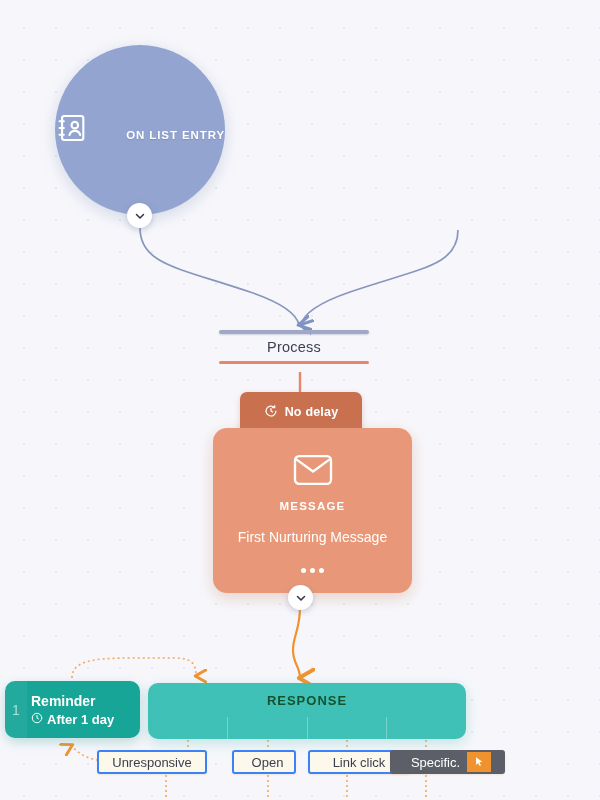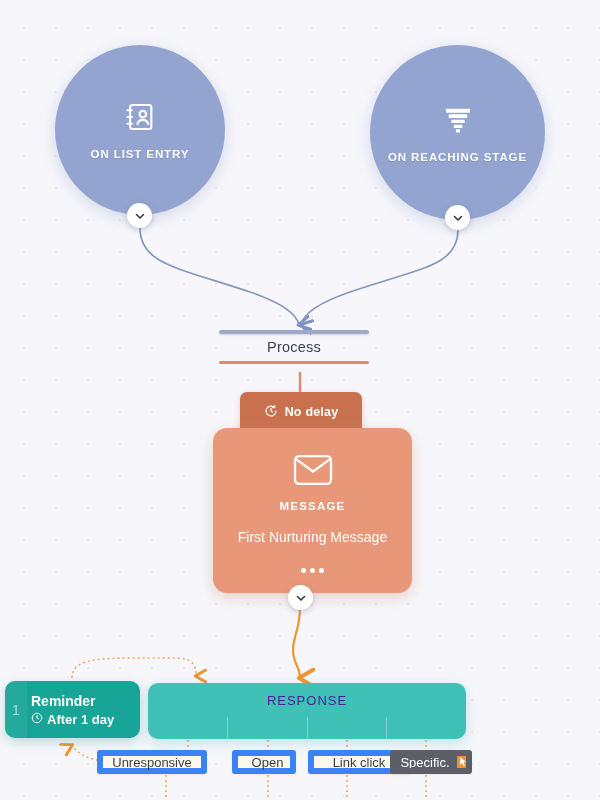--- a/index.html
+++ b/index.html
@@ -16,22 +16,22 @@
   }
   .canvas { position:absolute; inset:0; }
   svg.links { position:absolute; inset:0; width:600px; height:800px; pointer-events:none; }
 
   
   .trigger {
     position:absolute;
     border-radius:50%;
     background:#92a4cf;
     box-shadow:0 4px 16px rgba(120,135,180,.28);
-    display:flex; flex-direction:column;
-    align-items:center; justify-content:center;
+    display:flex; flex-direction:row;
+    align-items:center; justify-content:space-between;
     color:#ffffff;
   }
   .trigger .tl {
     font-size:11.5px; letter-spacing:.9px; font-weight:700;
     text-align:center; margin-top:10px; text-shadow:0 1px 1px rgba(90,105,150,.35);
   }
   #trig-list { left:55px; top:45px; width:170px; height:170px; }
   #trig-stage { left:370px; top:45px; width:175px; height:175px; }
 
   .chev {
@@ -82,21 +82,21 @@
 
   
   #response {
     position:absolute; left:148px; top:683px; width:318px; height:56px;
     background:#3fc1b8; border-radius:10px;
     box-shadow:0 4px 14px rgba(90,190,182,.35);
     overflow:hidden;
   }
   .resp-head {
     height:34px; display:flex; align-items:center; justify-content:center;
-    color:#4c1d95; font-size:13px; font-weight:400; letter-spacing:1px;
+    color:#14532d; font-size:13px; font-weight:700; letter-spacing:1px;
   }
   .resp-slots { display:flex; height:22px; }
   .resp-slots div {
     flex:1; border-left:1px solid rgba(255,255,255,.30);
   }
   .resp-slots div:first-child { border-left:none; }
 
   
   #reminder {
     position:absolute; left:5px; top:681px; width:135px; height:57px;
@@ -109,21 +109,21 @@
     justify-content:center; font-size:14px; color:rgba(255,255,255,.62);
     background:rgba(255,255,255,.06);
   }
   #reminder .rbody { padding-left:4px; }
   .rem-title { font-size:14px; font-weight:700; line-height:17px; }
   .rem-sub { font-size:13px; display:flex; align-items:center; gap:4px; margin-top:2px;font-weight:bold; }
 
   
   .chip {
     position:absolute; top:750px; height:24px;
-    background:#fdf8ec; border:6px solid #3b82f6; border-radius:3px;
+    background:#fdf8ec; border:2px solid #3b82f6; border-radius:3px;
     display:flex; align-items:center; justify-content:center;
     font-size:13px; color:#3a3f4d; white-space:nowrap; padding:0 9px;
     box-shadow:0 1px 2px rgba(190,150,100,.18);
   }
   #chip-specific {
     background:#5c5f68; border-color:#5c5f68; color:#ffffff;
     padding:0; overflow:hidden;
   }
   #chip-specific .sp-text { padding:0 7px; }
   #chip-specific .sp-icon {
@@ -179,37 +179,20 @@
       </svg>
     </span>
     <span class="tl">ON LIST ENTRY</span>
     <span class="chev" style="left:72px; top:158px;">
       <svg width="12" height="12" viewBox="0 0 24 24" fill="none" stroke="#30343f" stroke-width="3" stroke-linecap="round" stroke-linejoin="round">
         <path d="M5 9l7 7 7-7"></path>
       </svg>
     </span>
   </div>
 
-  <div id="trig-stage" class="trigger">
-    <span>
-      <svg width="34" height="34" viewBox="0 0 24 24" fill="#ffffff">
-        <rect x="3.5" y="4" width="17" height="2.8" rx="0.5"></rect>
-        <rect x="5.4" y="8" width="13.2" height="2.6" rx="0.5"></rect>
-        <rect x="7.3" y="11.8" width="9.4" height="2.4" rx="0.5"></rect>
-        <rect x="9" y="15.4" width="6" height="2.2" rx="0.5"></rect>
-        <rect x="10.5" y="18.6" width="3" height="2.2" rx="0.5"></rect>
-      </svg>
-    </span>
-    <span class="tl">ON REACHING STAGE</span>
-    <span class="chev" style="left:75px; top:160px;">
-      <svg width="12" height="12" viewBox="0 0 24 24" fill="none" stroke="#30343f" stroke-width="3" stroke-linecap="round" stroke-linejoin="round">
-        <path d="M5 9l7 7 7-7"></path>
-      </svg>
-    </span>
-  </div>
 
   <div id="process-block">
     <div class="bar-grey"></div>
     <div class="proc-label">Process</div>
     <div class="bar-orange"></div>
   </div>
 
   <div id="nodelay">
     <span>
       <svg width="14" height="14" viewBox="0 0 24 24" fill="none" stroke="#ffffff" stroke-width="2" stroke-linecap="round" stroke-linejoin="round">
@@ -271,21 +254,21 @@
 
   <div class="chip" style="left:97px; width:110px;">
     <span>Unresponsive</span>
   </div>
   <div class="chip" style="left:232px; width:64px;padding-left:16px;">
     <span>Open</span>
   </div>
   <div class="chip" style="left:308px; width:102px;">
     <span>Link click</span>
   </div>
-  <div class="chip" id="chip-specific" style="left:390px; width:82px;">
+  <div class="chip" id="chip-specific" style="left:390px; width:115px;">
     <span class="sp-text">Specific.</span>
     <span class="sp-icon">
       <svg width="12" height="12" viewBox="0 0 24 24" fill="#ffffff">
         <path d="M6 2.5l12.5 9.2-5.6.9 3.1 6-2.7 1.4-3.1-6-3.9 3.8z"></path>
       </svg>
     </span>
   </div>
 
 </div>
 

